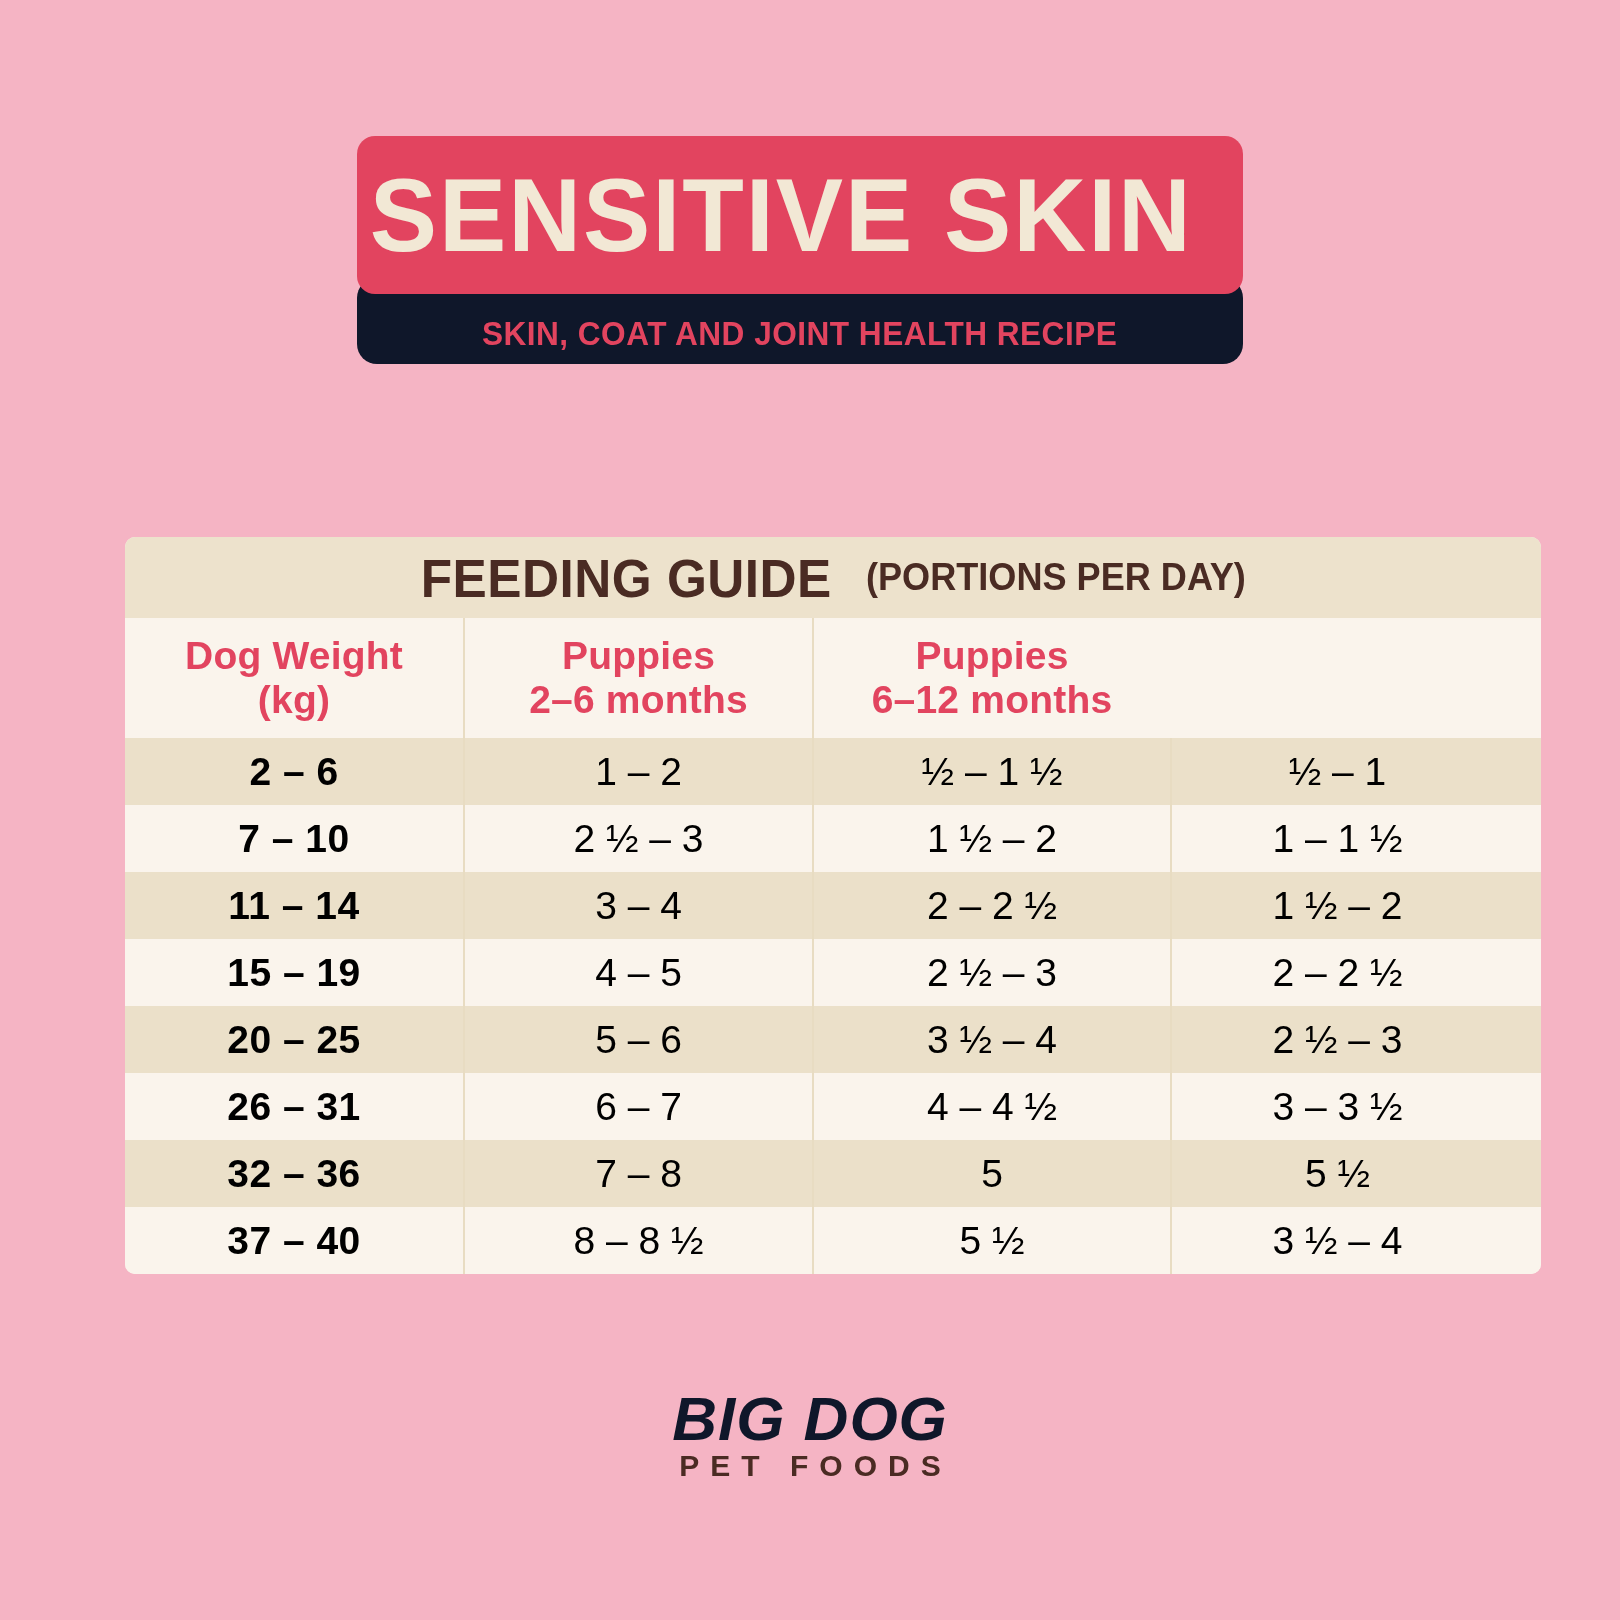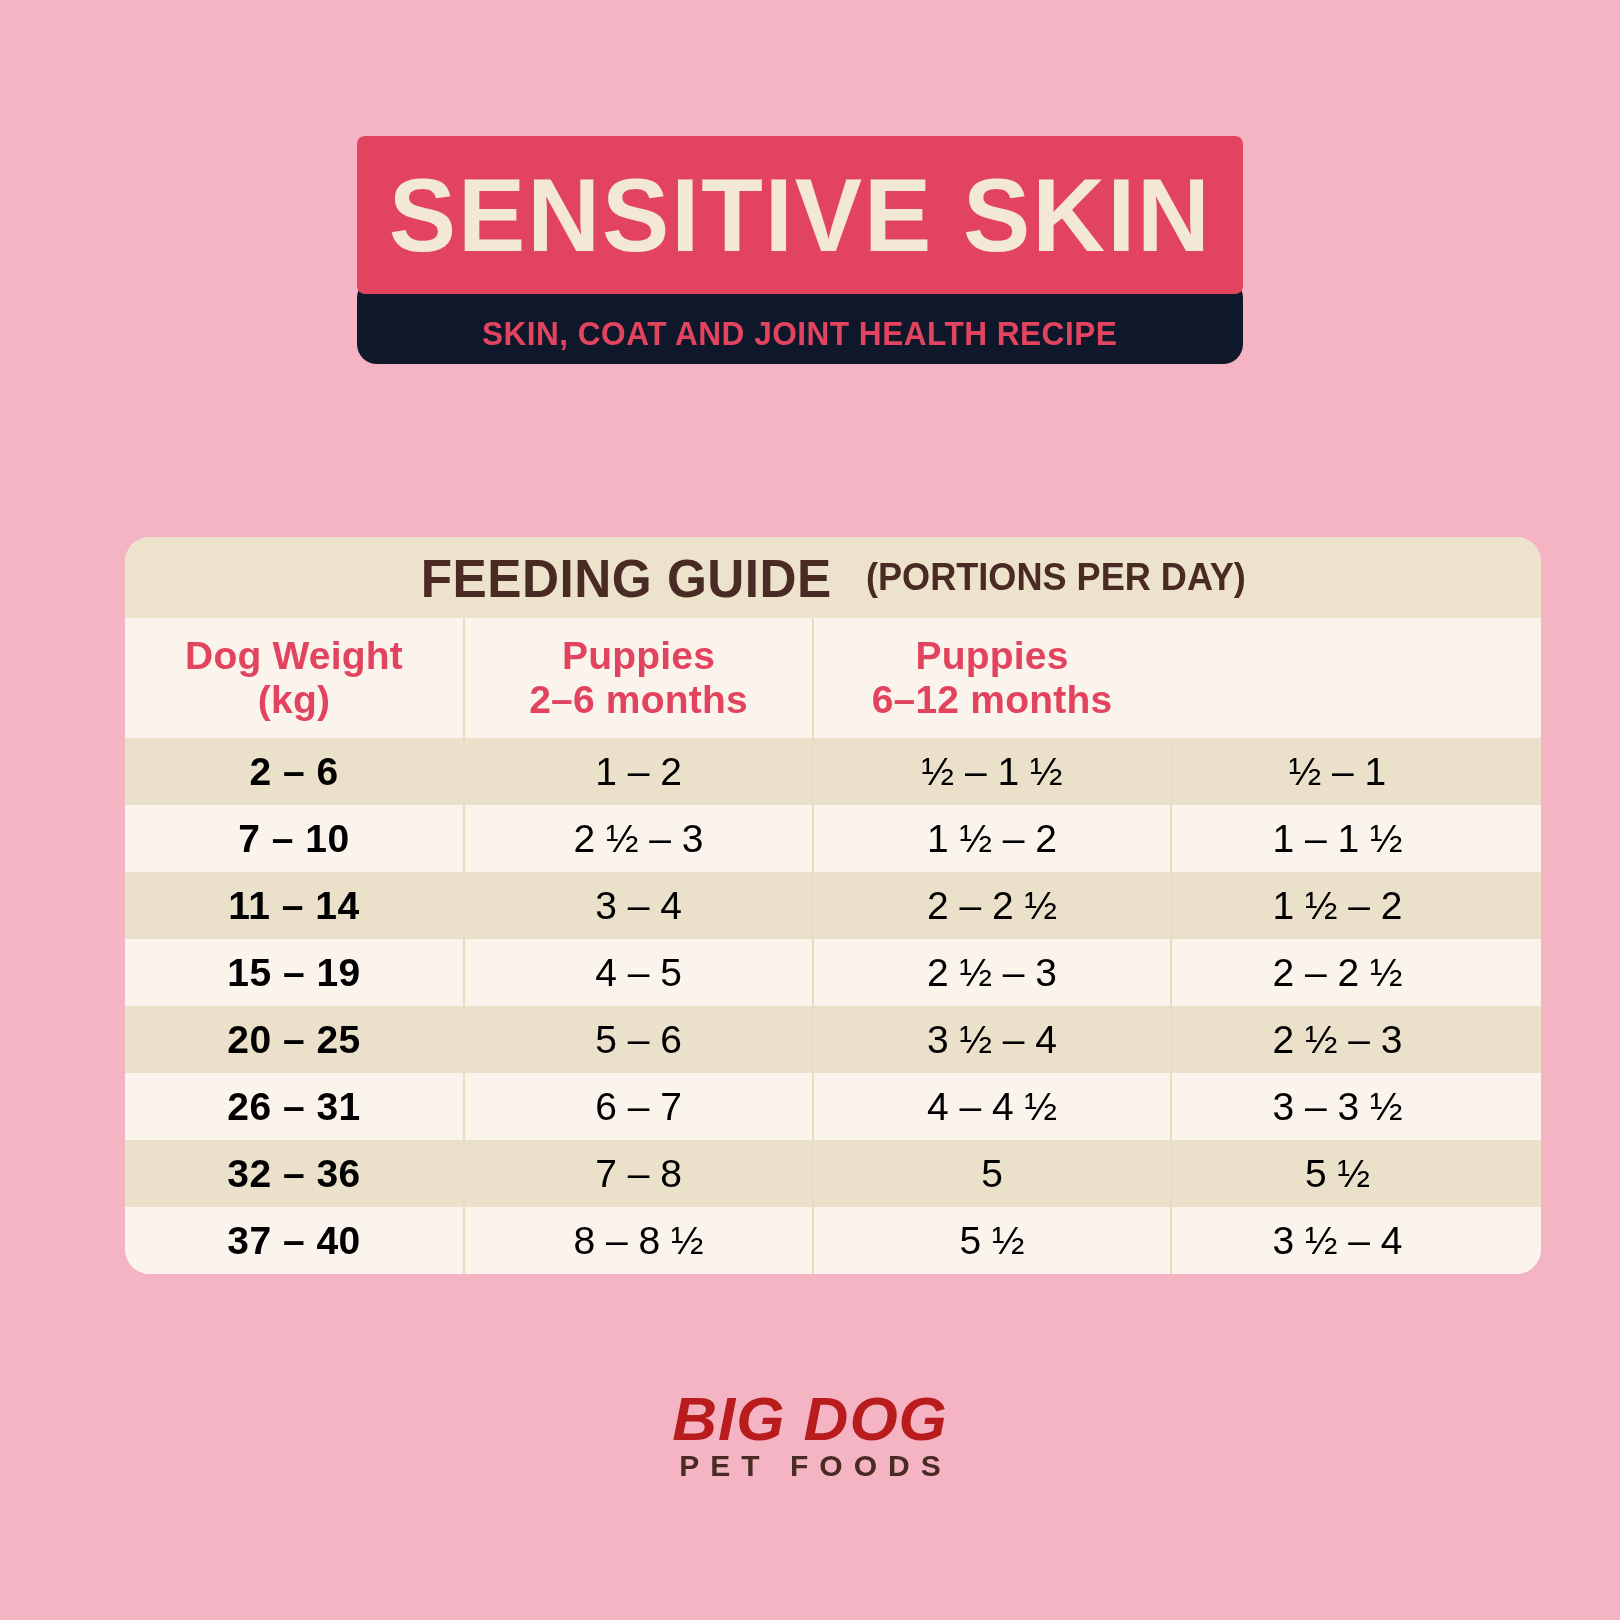--- a/index.html
+++ b/index.html
@@ -17,25 +17,25 @@
 
   
   #hero {
     position: absolute;
     left: 357px;
     top: 136px;
     width: 886px;
   }
   #hero-title-band {
     background: #E2445F;
-    border-radius: 8px;
+    border-radius: 18px;
     height: 158px;
     display: flex;
     align-items: center;
-    justify-content: center;
+    justify-content: flex-start;
     position: relative;
     z-index: 2;
   }
   #hero-title {
     color: #F2E8D5;
     font-size: 104px;
     font-weight: bold;
     letter-spacing: 2px;
     line-height: 1;
     transform: scaleX(0.97);
@@ -61,21 +61,21 @@
     transform: scaleX(0.93);
     white-space: nowrap;
   }
 
   
   #table-card {
     position: absolute;
     left: 125px;
     top: 537px;
     width: 1416px;
-    border-radius: 25px;
+    border-radius: 10px;
     overflow: hidden;
     background: #FAF4EC;
   }
   #table-caption-band {
     background: #EDE2CC;
     height: 81px;
     display: flex;
     align-items: center;
     justify-content: center;
     gap: 14px;
@@ -141,21 +141,21 @@
 
   
   #logo {
     position: absolute;
     left: 0;
     top: 1388px;
     width: 1620px;
     text-align: center;
   }
   #logo-word {
-    color: #b91c1c;
+    color: #0f172a;
     font-size: 62px;
     font-weight: bold;
     font-style: italic;
     letter-spacing: 1px;
     line-height: 1;
     display: block;
   }
   #logo-tag {
     color: #4A2B23;
     font-size: 30px;

